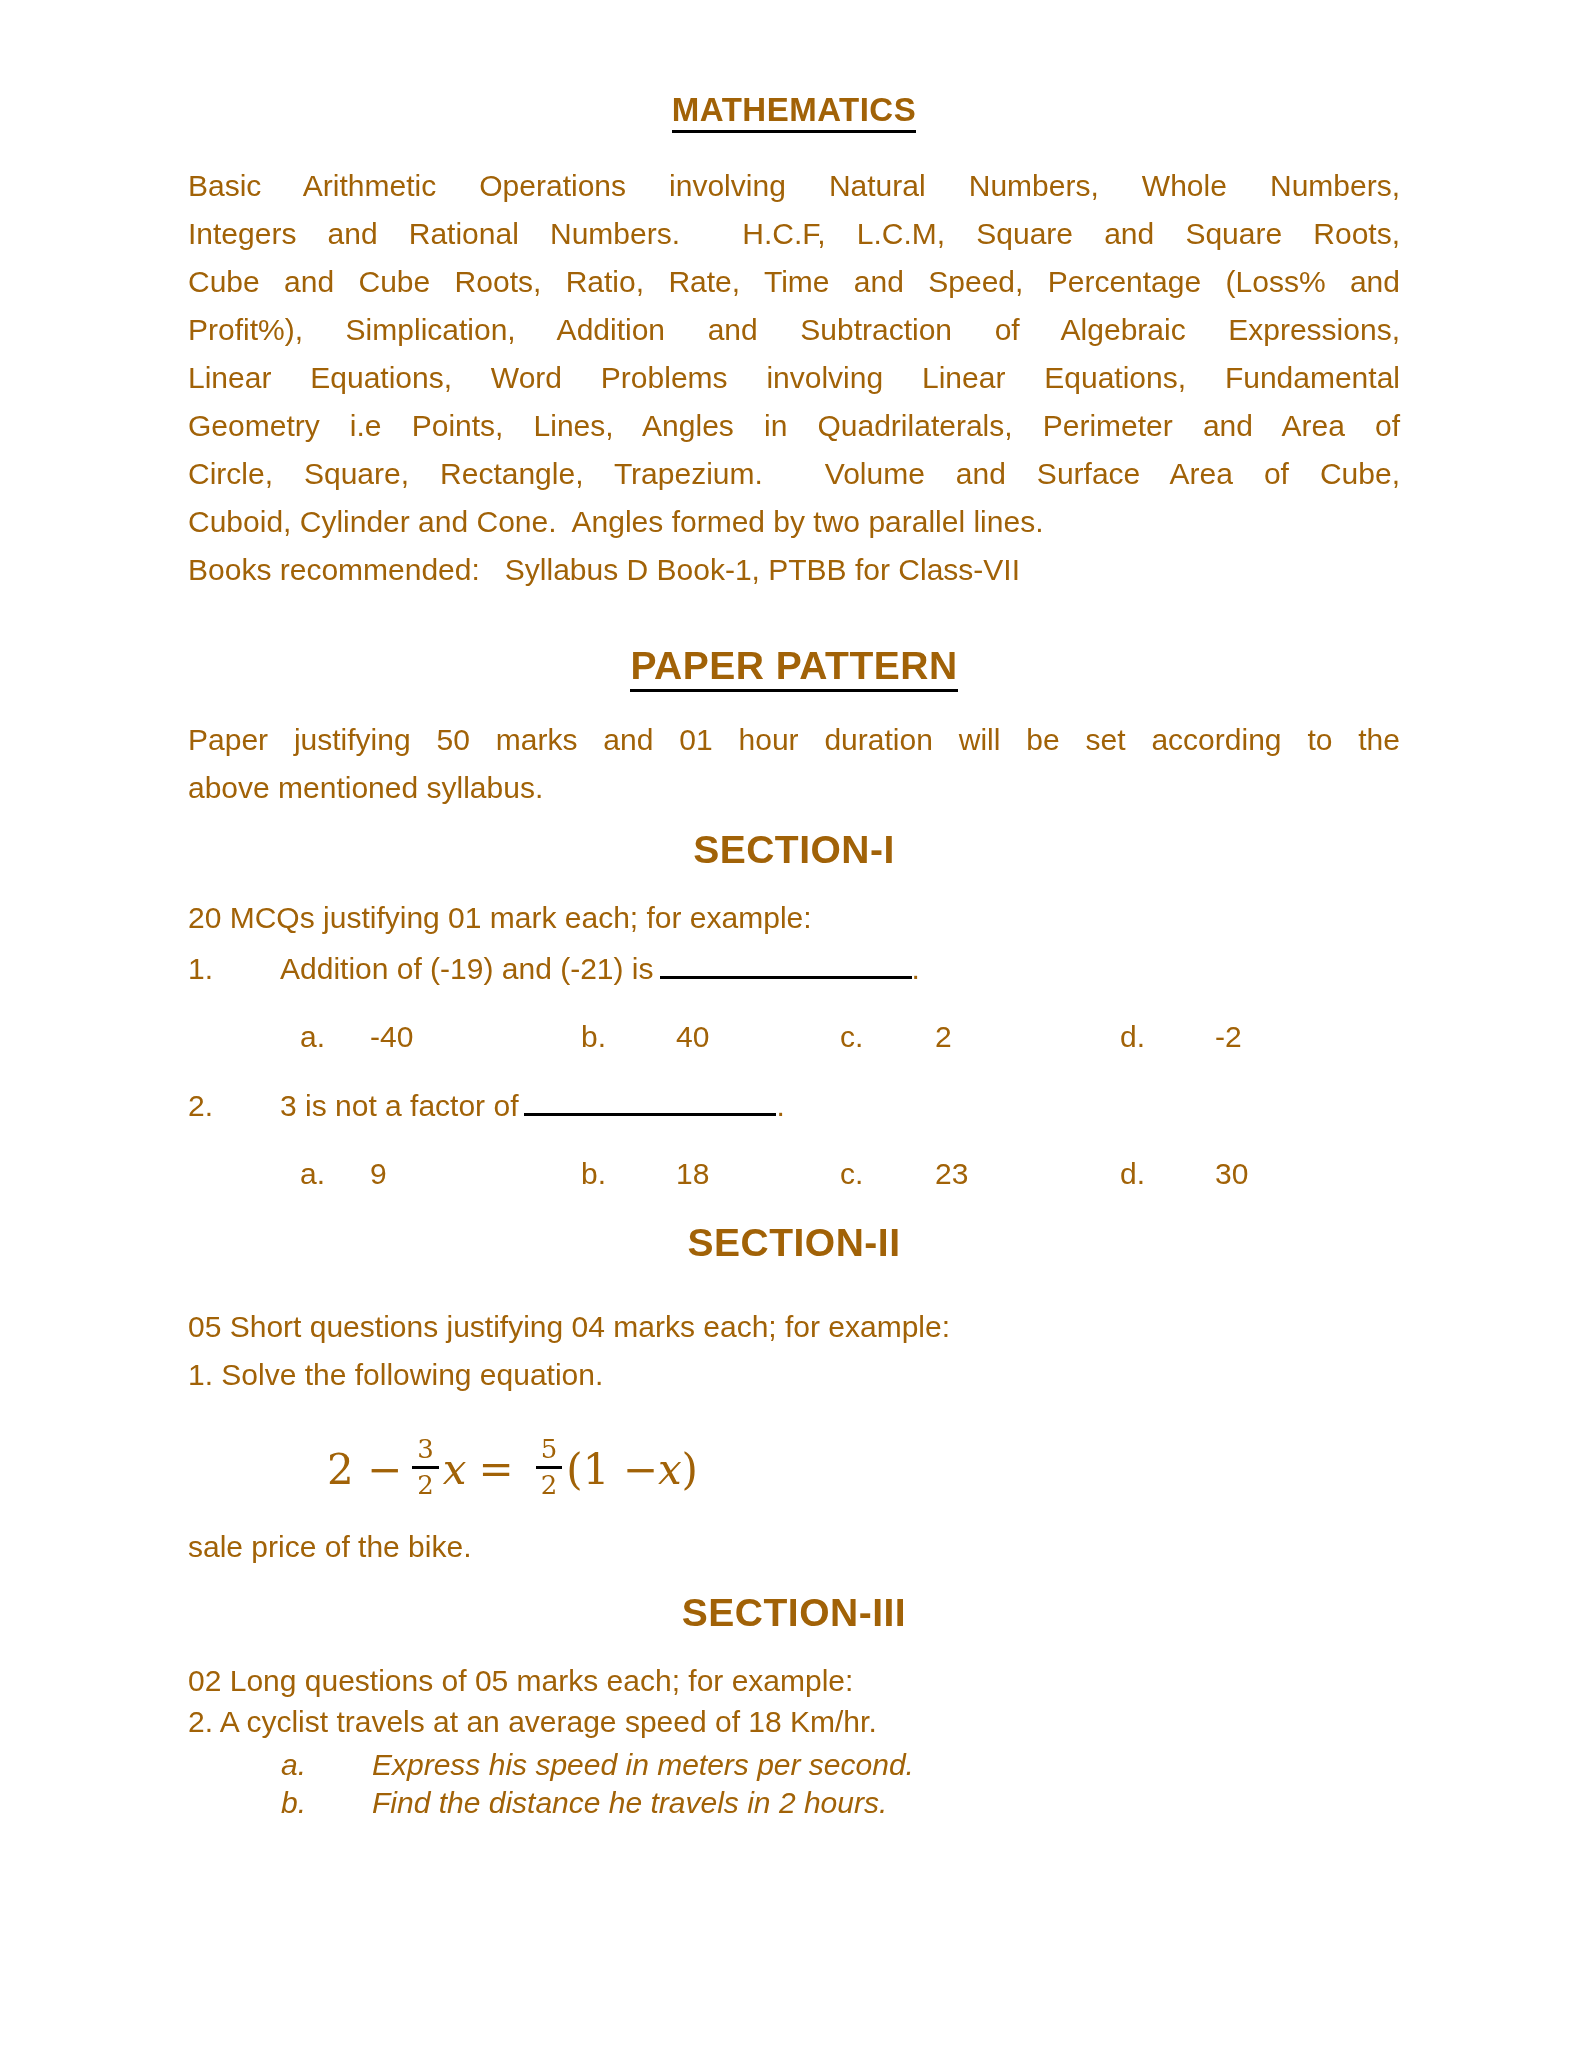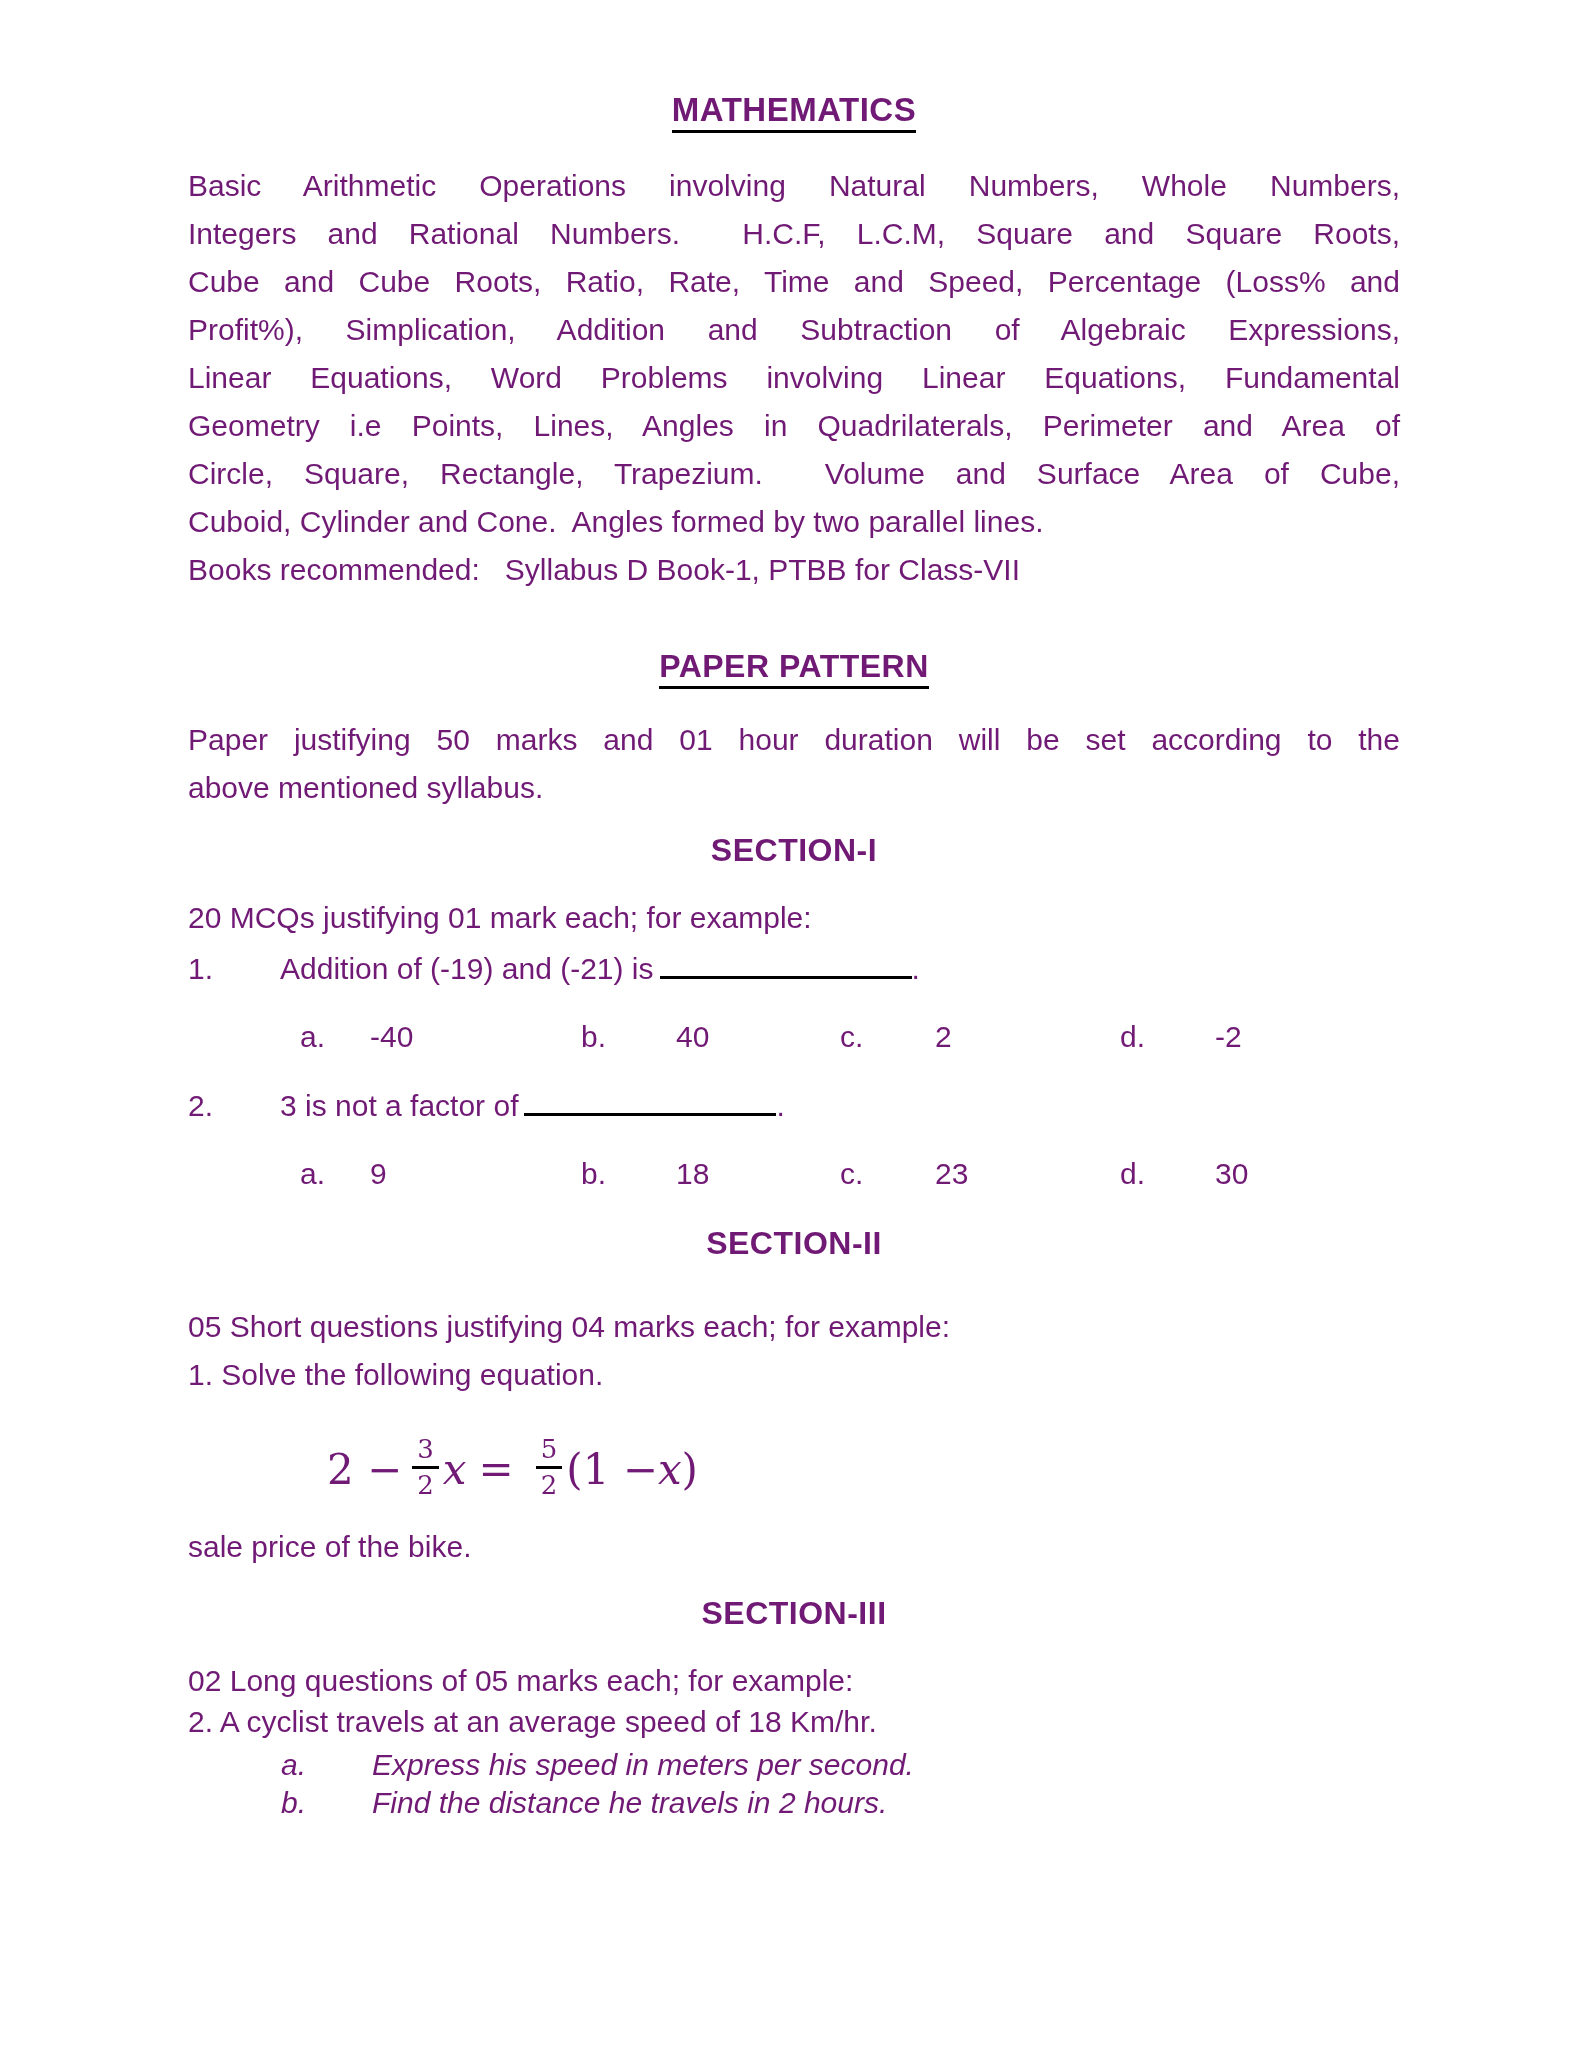--- a/index.html
+++ b/index.html
@@ -2,36 +2,36 @@
 <html><head>
 <meta charset="utf-8">
 <style>
   html,body{margin:0;padding:0;background:#ffffff;}
   .page{
     position:relative;
     width:1583px;height:2048px;
     box-sizing:border-box;
     padding:90px 183px 0 188px;
     background:#ffffff;
-    color:#701a75;
+    color:#a16207;
     font-family:"Liberation Sans", sans-serif;
     font-size:30px;
     overflow:hidden;
   }
   .h-title{
     text-align:center;
     font-weight:bold;
     font-size:33px;
     line-height:40px;
     letter-spacing:0.5px;
   }
   .h2{
     text-align:center;
     font-weight:bold;
-    font-size:32px;
+    font-size:39px;
     line-height:40px;
     letter-spacing:0.5px;
   }
   .underl{border-bottom:3px solid #000;padding-bottom:2px;}
   .lines .jline{
     text-align:justify;
     text-align-last:justify;
   }
   .lines div:last-child{text-align-last:left;}
   .syllabus{margin-top:32px;line-height:48px;}

